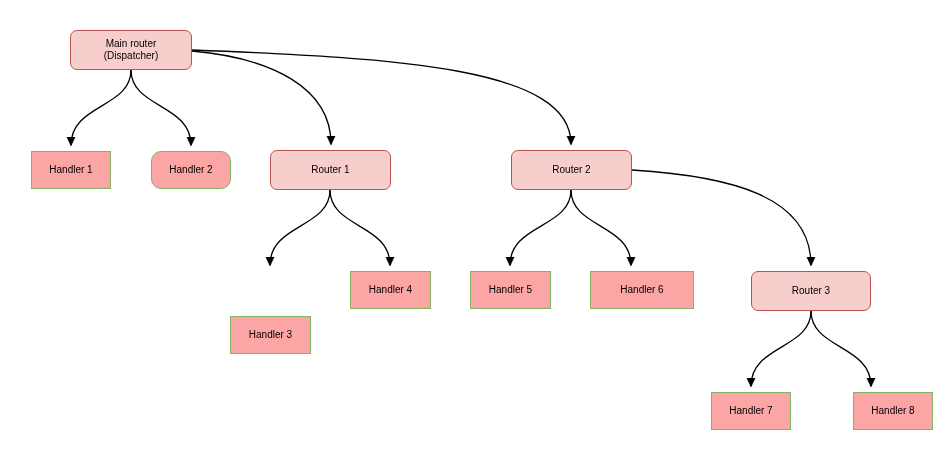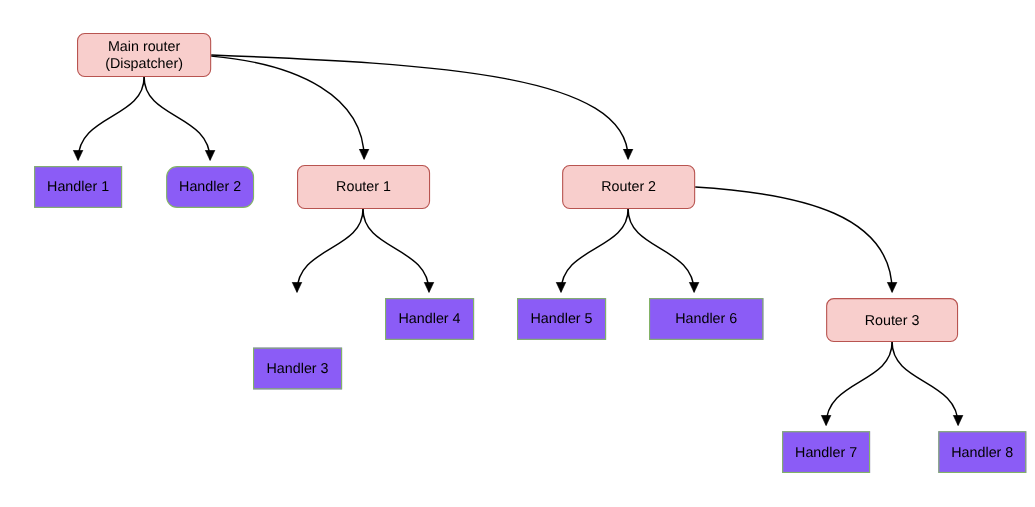--- a/index.html
+++ b/index.html
@@ -19,33 +19,33 @@
     position: absolute;
     left: 0; top: 0;
     width: 941px; height: 461px;
   }
   .node {
     position: absolute;
     display: flex;
     align-items: center;
     justify-content: center;
     text-align: center;
-    font-size: 13px;
+    font-size: 10px;
     line-height: 1.25;
     color: #000000;
     box-sizing: border-box;
     white-space: pre-line;
   }
   .node.router {
     background: #f8cecc;
     border: 1px solid #b85450;
     border-radius: 7px;
   }
   .node.handler {
-    background: #8b5cf6;
+    background: #fca5a5;
     border: 1px solid #82b366;
     border-radius: 0;
   }
   .node span { pointer-events: none; }
 
   
   #n-main  { left: 70px;  top: 30px;  width: 122px; height: 40px; }
   #n-h1    { left: 31px;  top: 151px; width: 80px;  height: 38px; }
   #n-h2    { left: 151px; top: 151px; width: 80px;  height: 38px; border-radius: 10px; }
   #n-r1    { left: 270px; top: 150px; width: 121px; height: 40px; }

